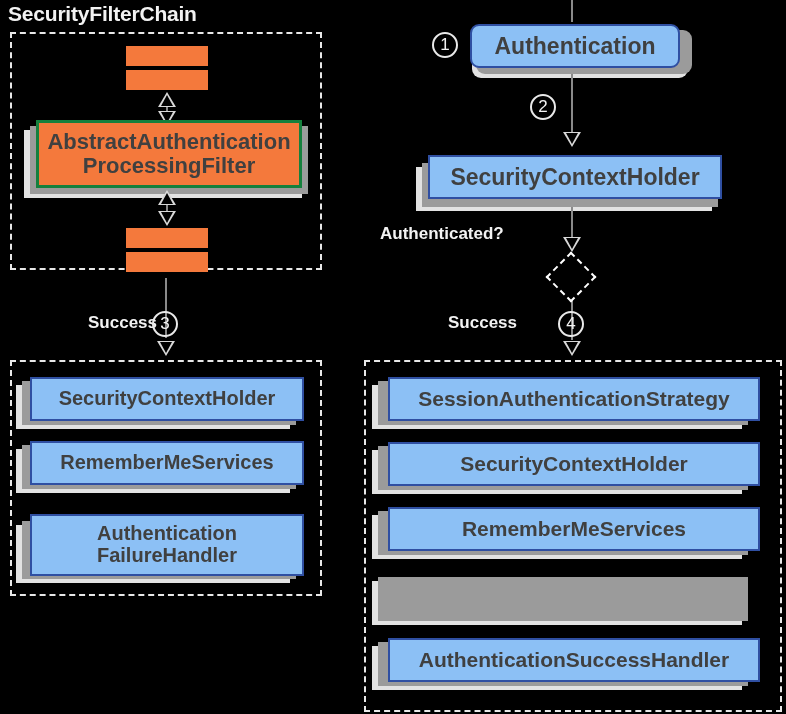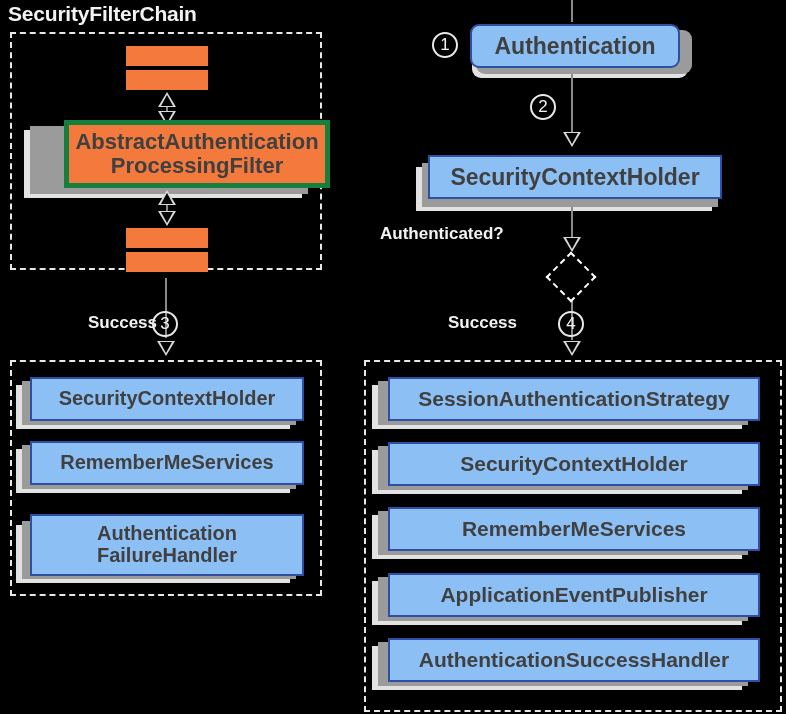--- a/index.html
+++ b/index.html
@@ -63,22 +63,21 @@
   .shadow-dark.rounded, .shadow-light.rounded { border-radius: 9px; }
 
   
   .filter-bar {
     position: absolute;
     background: #f4793c;
     z-index: 3;
   }
   .node.orange {
     background: #f4793c;
-    border: 5px solid #15803d;
-    margin-left: 28px;
+    border: 3px solid #15803d;
   }
 
   
   .vline {
     position: absolute;
     width: 2px;
     background: #8a8a8a;
     z-index: 1;
   }
   
@@ -243,19 +242,18 @@
   <div class="shadow-light" style="left:372px; top:450px; width:370px; height:44px;"></div>
   <div class="shadow-dark" style="left:378px; top:446px; width:370px; height:44px;"></div>
   <div class="node" style="left:388px; top:442px; width:372px; height:44px; font-size:21px;">SecurityContextHolder</div>
 
   <div class="shadow-light" style="left:372px; top:515px; width:370px; height:44px;"></div>
   <div class="shadow-dark" style="left:378px; top:511px; width:370px; height:44px;"></div>
   <div class="node" style="left:388px; top:507px; width:372px; height:44px; font-size:21px;">RememberMeServices</div>
 
   <div class="shadow-light" style="left:372px; top:581px; width:370px; height:44px;"></div>
   <div class="shadow-dark" style="left:378px; top:577px; width:370px; height:44px;"></div>
-  <div class="node" style="left:388px; top:573px; width:372px; height:44px; font-size:21px;">ApplicationEventPublisher</div>
 
   <div class="shadow-light" style="left:372px; top:646px; width:370px; height:44px;"></div>
   <div class="shadow-dark" style="left:378px; top:642px; width:370px; height:44px;"></div>
   <div class="node" style="left:388px; top:638px; width:372px; height:44px; font-size:21px;">AuthenticationSuccessHandler</div>
 
 </div>
 
 </body></html>

